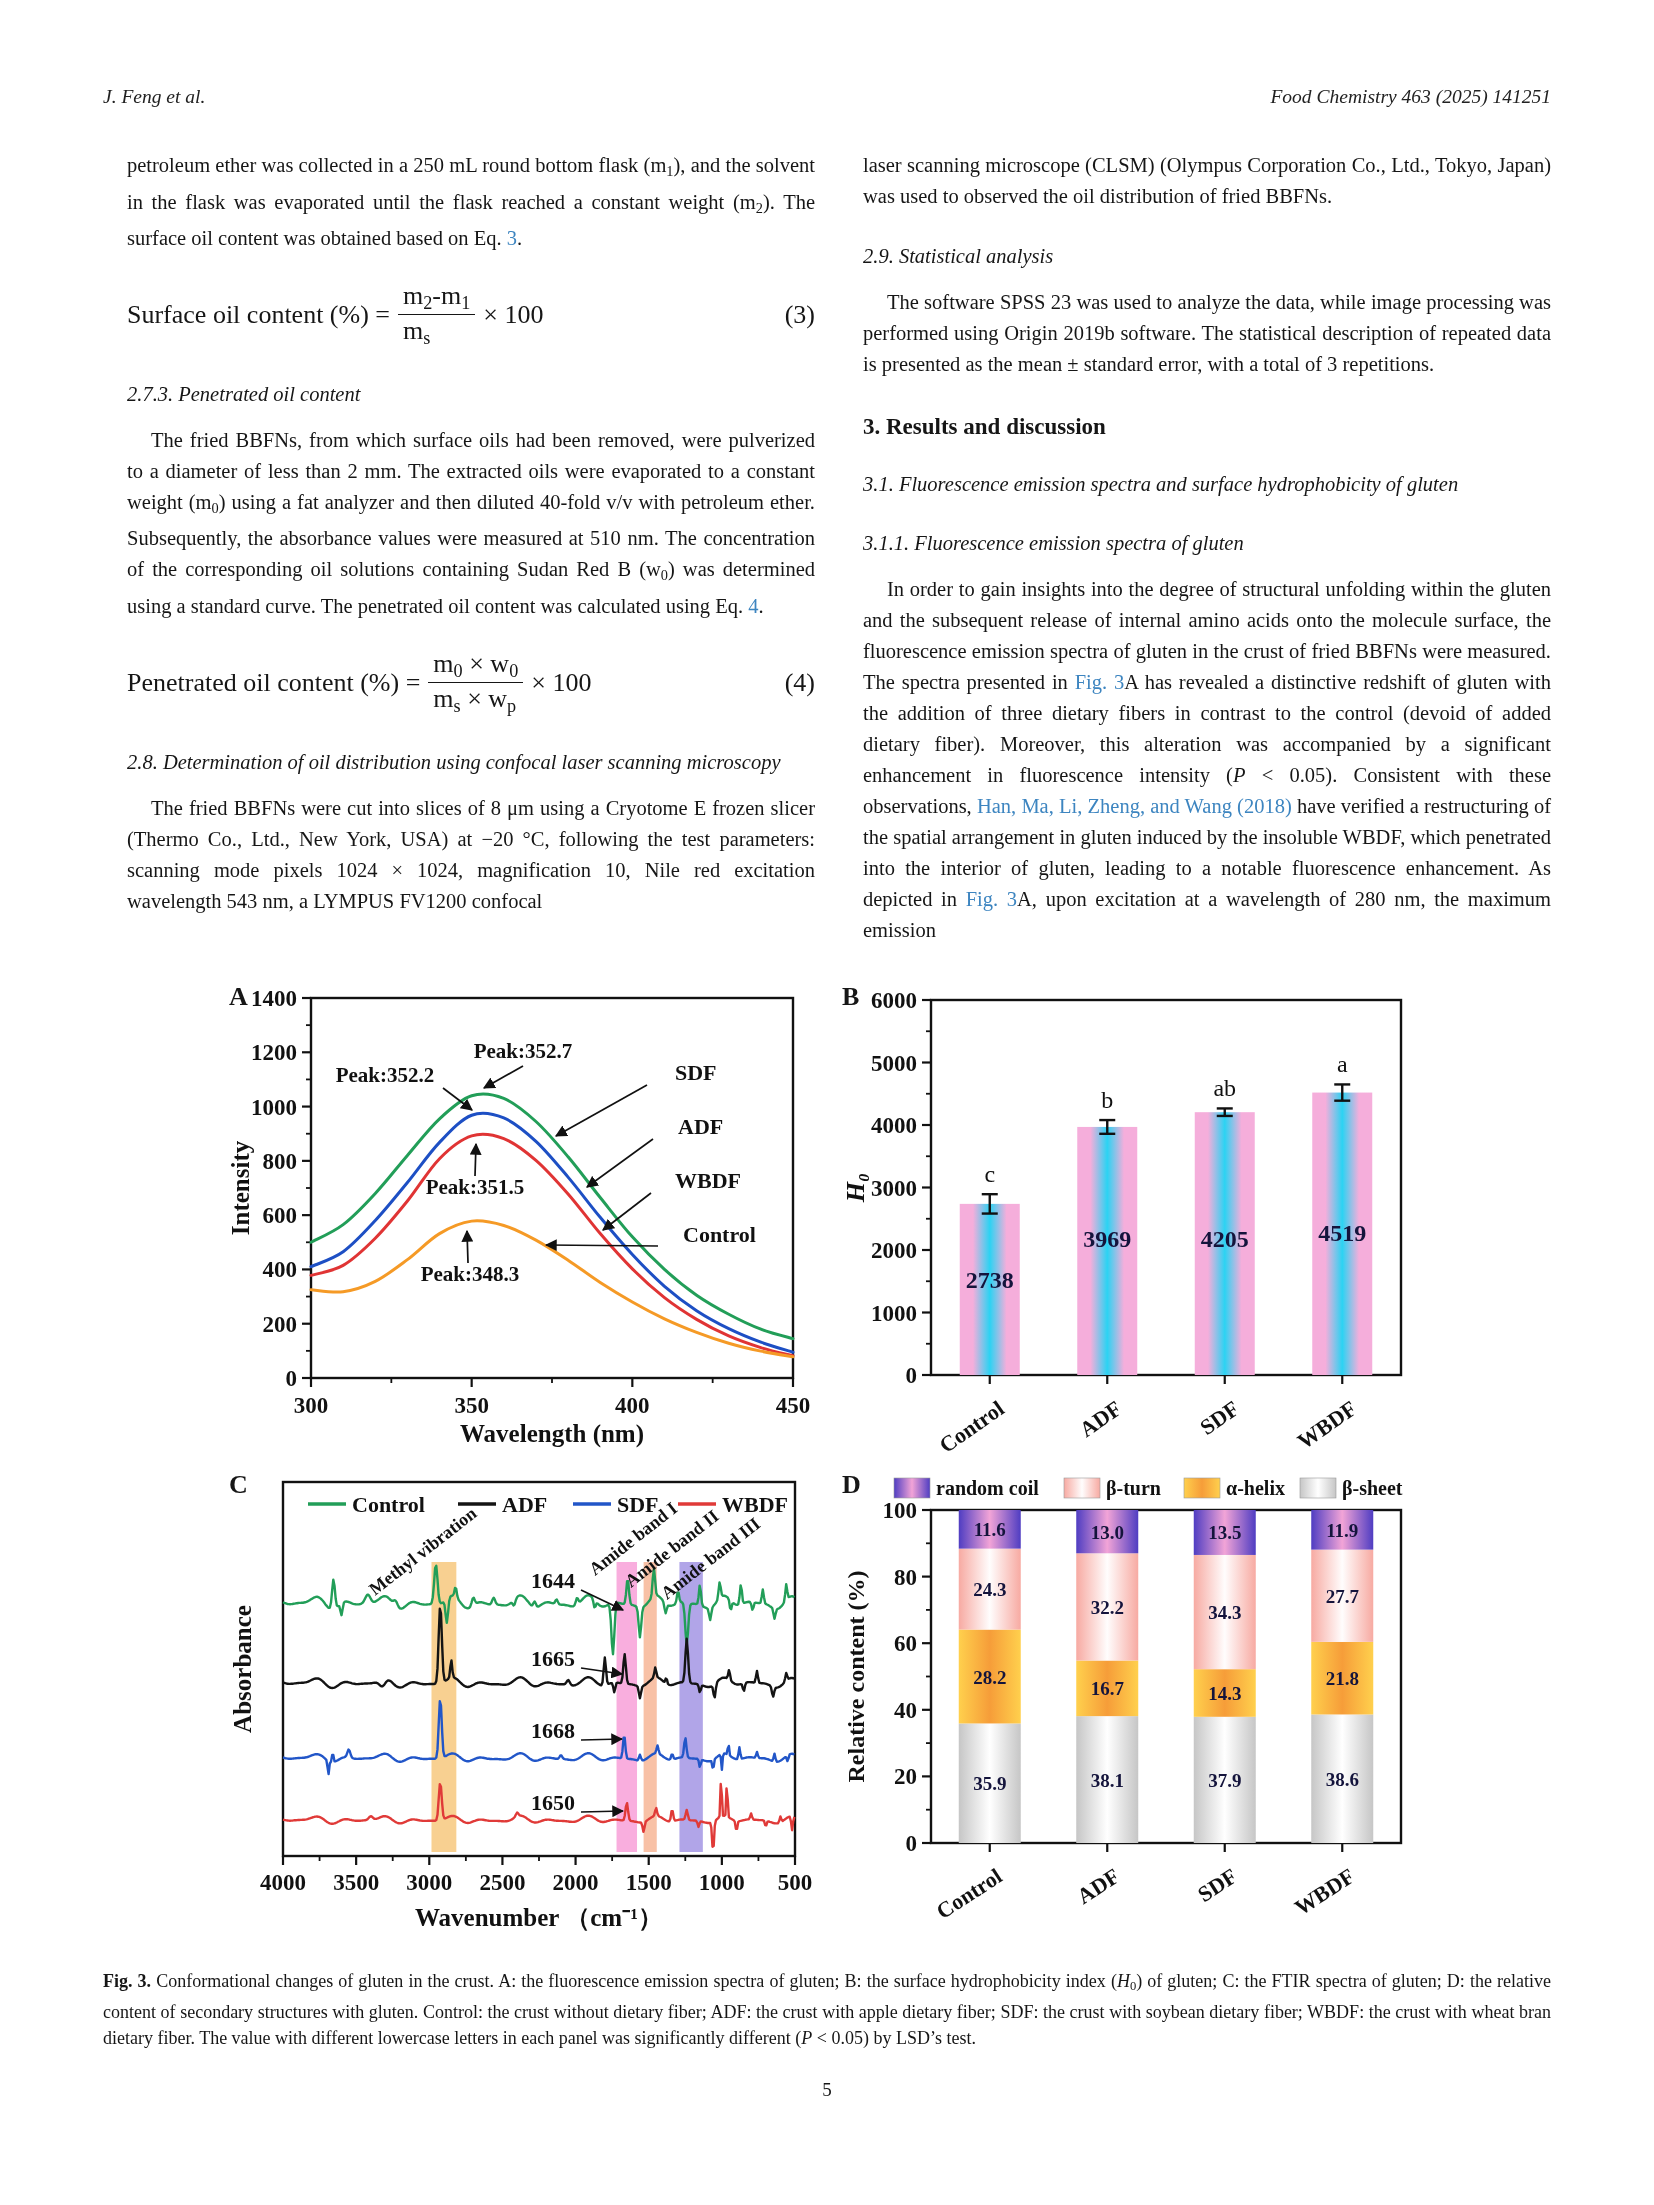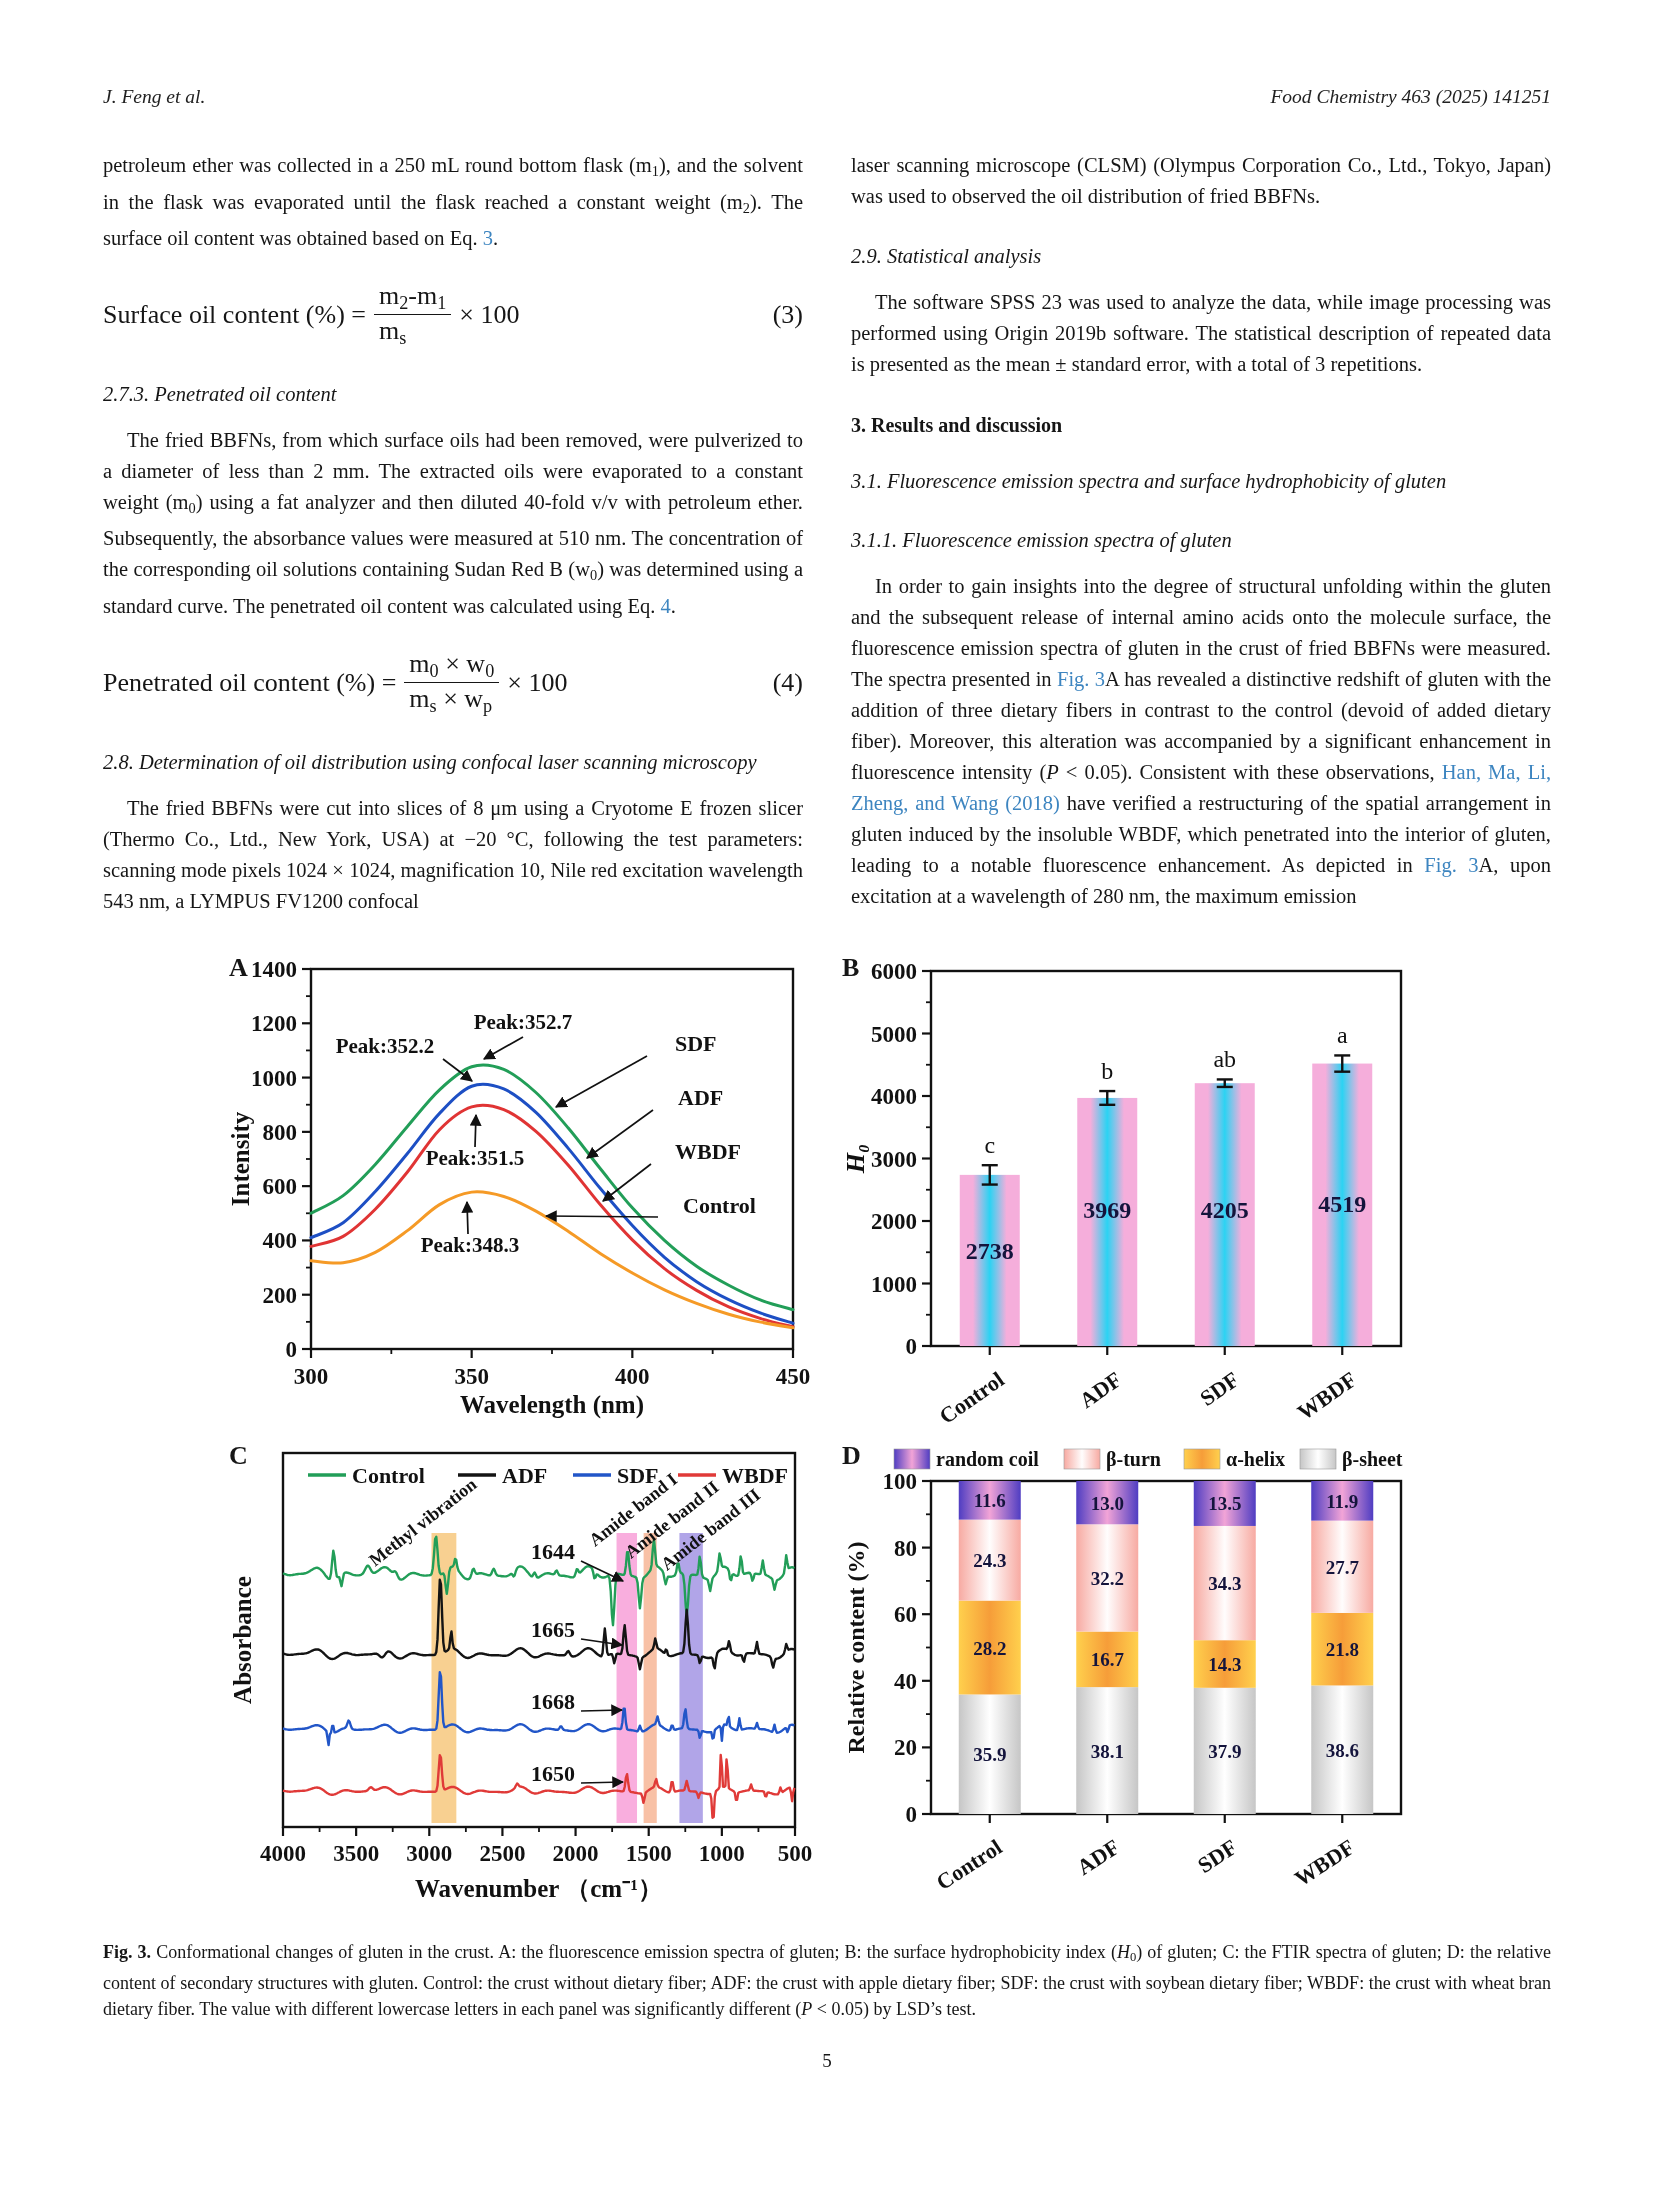--- a/index.html
+++ b/index.html
@@ -1,26 +1,26 @@
 <!DOCTYPE html>
 <html><head>
 <meta charset="utf-8">
 <style>
   html,body{margin:0;padding:0;background:#e8e8e8;}
   .page{width:1654px;height:2205px;margin:0 auto;background:#ffffff;box-sizing:border-box;
         padding:86px 103px 0 103px;font-family:"Liberation Serif",serif;color:#161616;
         position:relative;overflow:hidden;}
   header{display:flex;justify-content:space-between;font-style:italic;font-size:19.5px;
          margin-bottom:42px;color:#222;}
-  .cols{display:flex;gap:48px;}
+  .cols{display:flex;gap:48px;margin-left:24px;}
   .col{width:701px;}
   .col p{font-size:20.5px;line-height:31px;text-align:justify;margin:0 0 4px 0;}
   .col p.ind{text-indent:24px;}
   .subhead{font-style:italic;font-weight:normal;font-size:20.5px;margin:30px 0 16px 0;line-height:29px;}
-  .sechead{font-weight:bold;font-size:20px;margin:34px 0 18px 0;}
+  .sechead{font-weight:bold;font-size:23px;margin:34px 0 18px 0;}
   .s-sub{vertical-align:-0.25em;font-size:0.7em;}
   .s-i{font-style:italic;}
   .s-b{font-weight:bold;}
   .s-link{color:#3d85c0;}
   .eqrow{display:flex;align-items:center;font-size:26px;margin:26px 0 26px 0;}
   .frac{display:inline-flex;flex-direction:column;align-items:flex-start;margin:0 8px;line-height:1.25;}
   .frac .num{padding:0 5px;border-bottom:1.6px solid #161616;}
   .frac .den{padding:0 5px;}
   .eqtag{margin-left:auto;}
   figure{margin:30px 0 0 0;}

